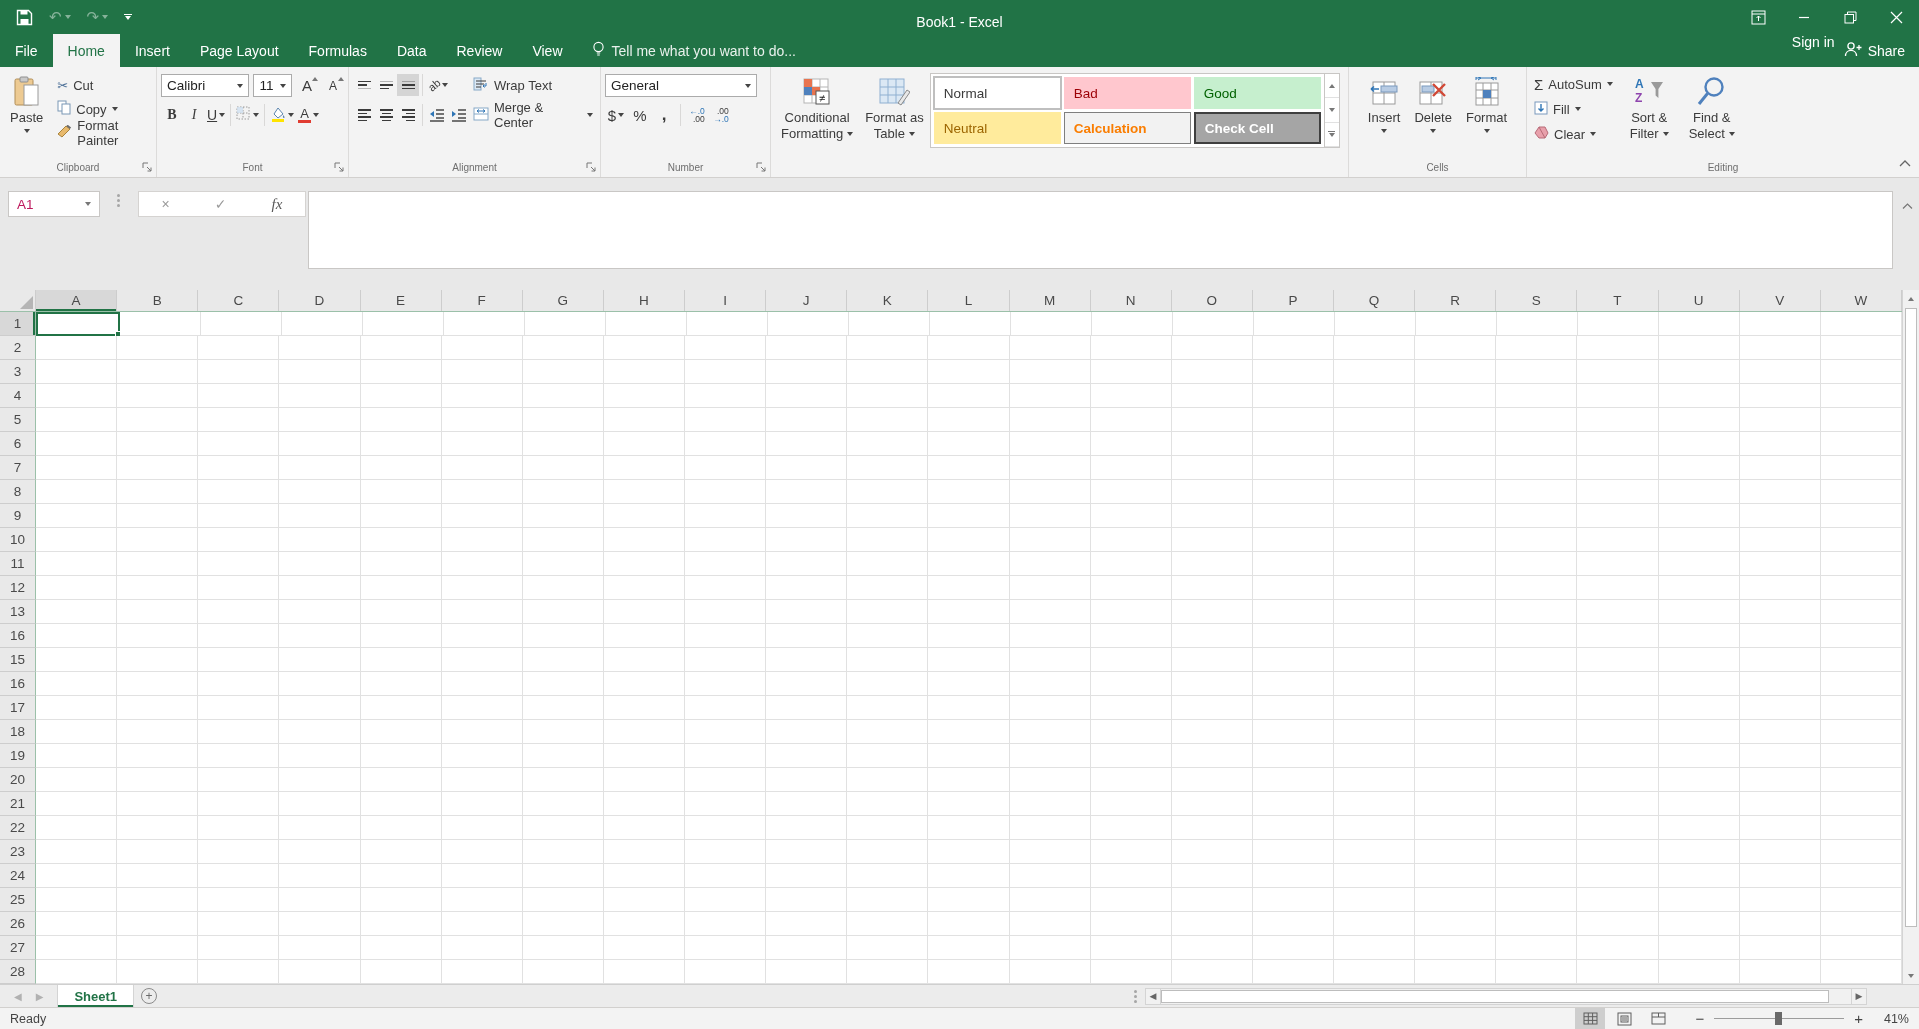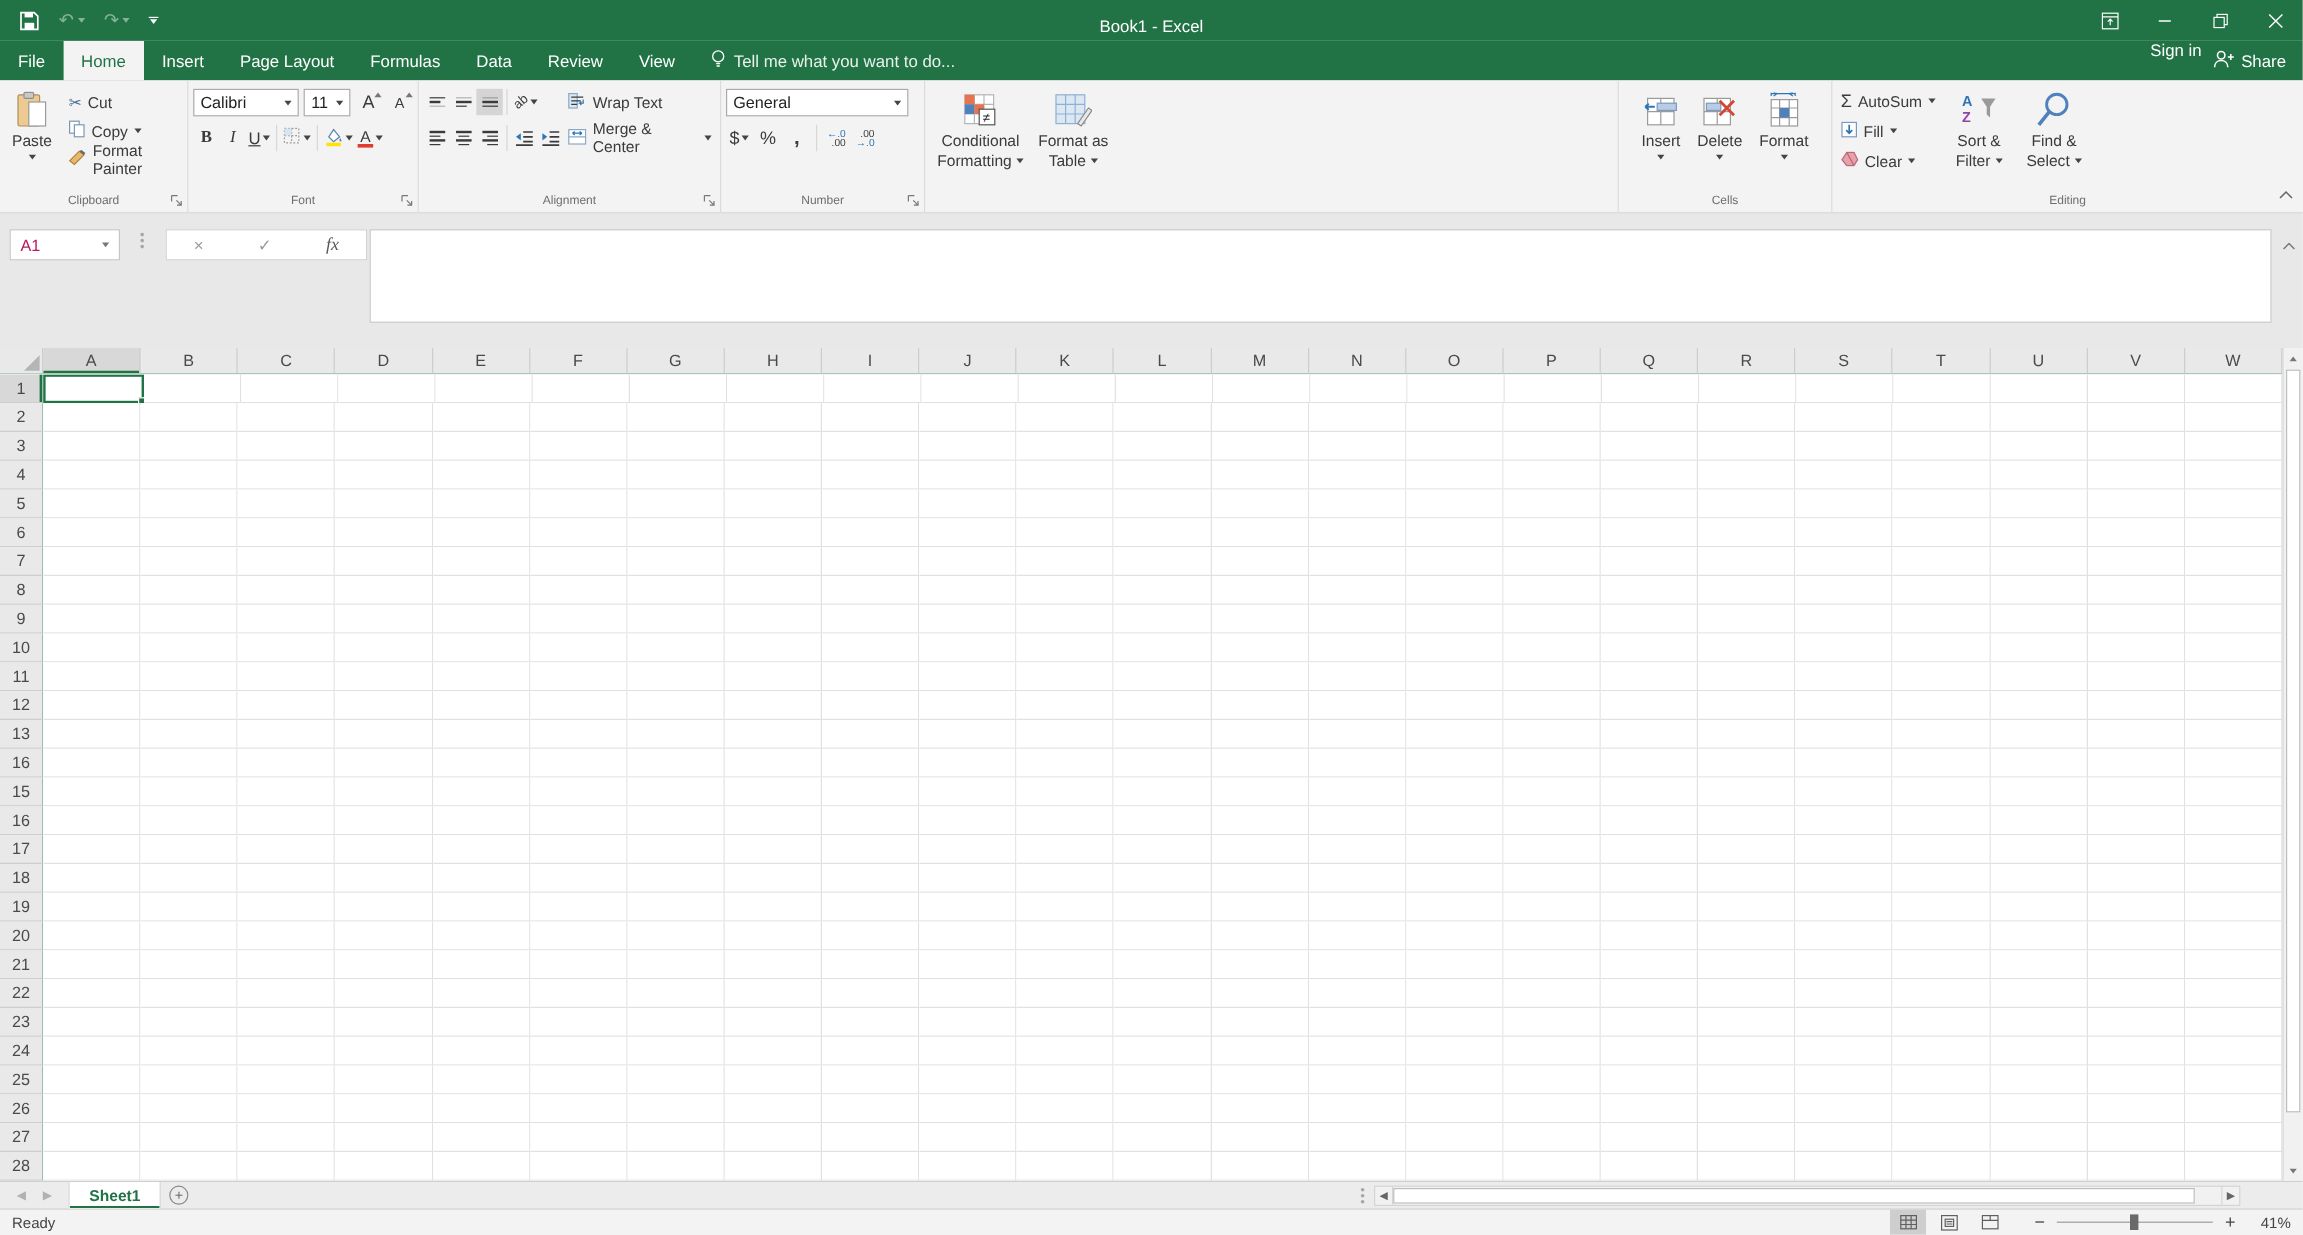--- a/index.html
+++ b/index.html
@@ -584,20 +584,44 @@
               </g>
               <path d="M20 26 L29 13 l3 2 -9 13 z" fill="#e8e8e8" stroke="#8a8a8a"></path>
             </svg>
         </span>
         <span>Format as</span>
         <span style="display:flex;align-items:center;gap:4px;">
           <span>Table</span>
           <span class="dd"></span>
         </span>
       </div>
+      <div class="stylegal">
+        <div class="gal-grid">
+            <div class="style-item selected" style="background: rgb(255, 255, 255); color: rgb(59, 59, 59); border-color: rgb(171, 171, 171);">Normal</div>
+            <div class="style-item" style="background: rgb(255, 199, 206); color: rgb(156, 0, 6); border-color: rgb(255, 199, 206);">Bad</div>
+            <div class="style-item" style="background: rgb(198, 239, 206); color: rgb(0, 97, 0); border-color: rgb(198, 239, 206);">Good</div>
+            <div class="style-item" style="background: rgb(255, 235, 156); color: rgb(156, 101, 0); border-color: rgb(255, 235, 156);">Neutral</div>
+            <div class="style-item" style="background: rgb(242, 242, 242); color: rgb(250, 125, 0); border-color: rgb(127, 127, 127); font-weight: bold;">Calculation</div>
+            <div class="style-item" style="background: rgb(165, 165, 165); color: rgb(255, 255, 255); border-color: rgb(63, 63, 63); font-weight: bold; border-width: 2px;">Check Cell</div>
+          </div>
+        <div class="gal-scroll">
+          <div>
+              <span class="tri-up"></span>
+            </div>
+          <div>
+              <span class="tri-dn"></span>
+            </div>
+          <div>
+              <span class="more-ic">
+                <i></i>
+                <span class="tri-dn"></span>
+              </span>
+            </div>
+        </div>
+      </div>
     </div>
   </div>
 
   <div class="rgroup" style="width:178px;">
     <div class="rg-content" style="justify-content:center;gap:2px;">
       <div class="bigbtn">
         <span class="bicon">
           <svg width="30" height="28" viewBox="0 0 30 28">
               <g stroke="#9a9a9a">
                 <rect x="4" y="4" width="22" height="22" fill="#fff"></rect>

